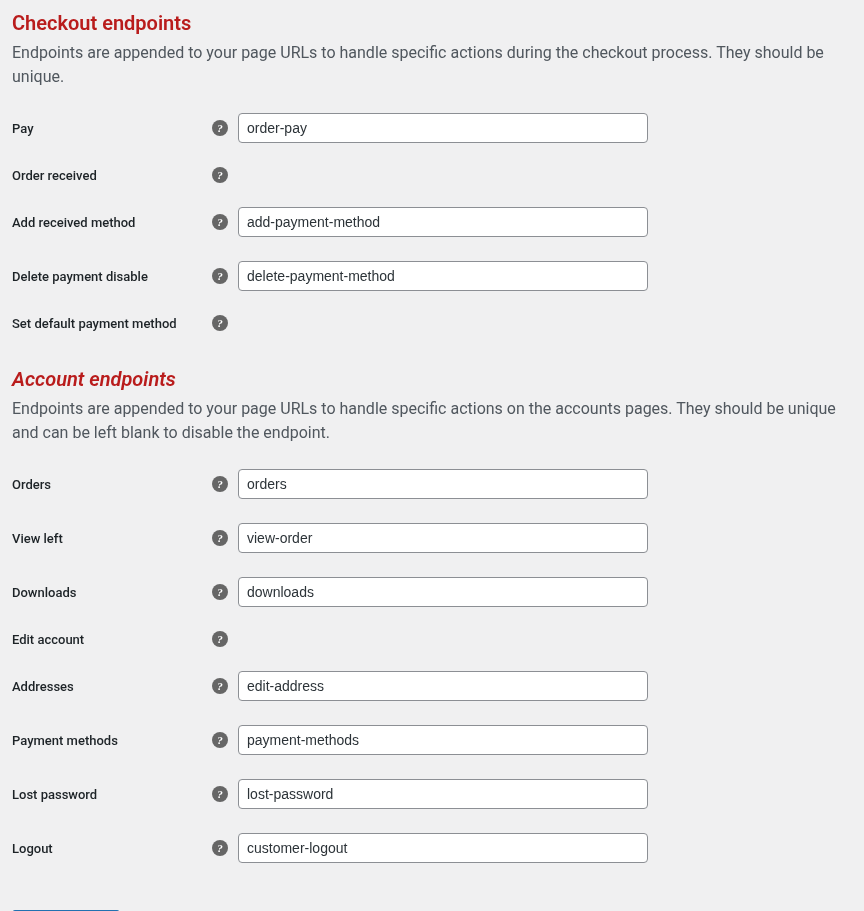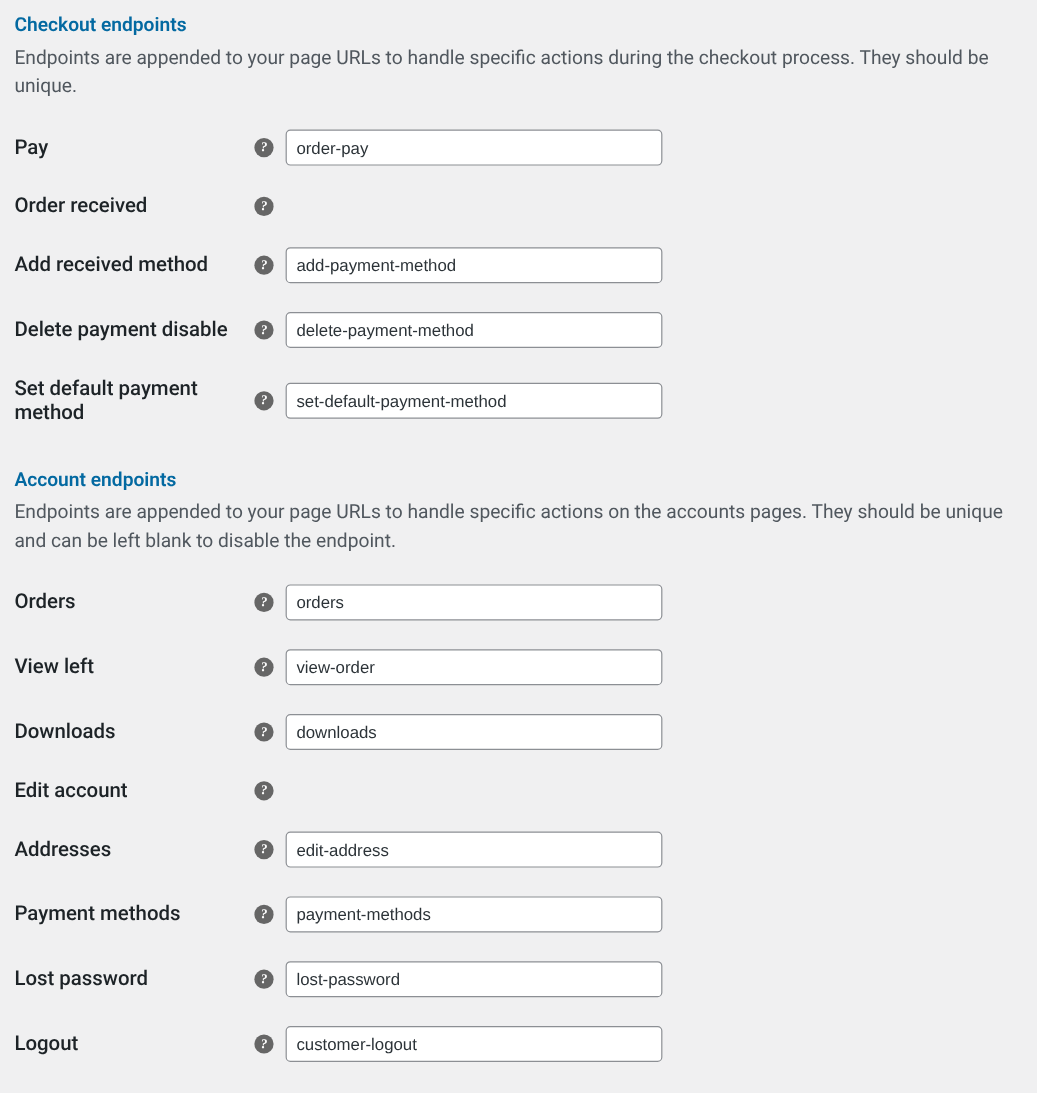--- a/index.html
+++ b/index.html
@@ -5,47 +5,48 @@
     * { box-sizing: border-box; margin: 0; padding: 0; }
     body {
       font-family: -apple-system, BlinkMacSystemFont, "Segoe UI", Roboto, Oxygen-Sans, Ubuntu, Cantarell, "Helvetica Neue", sans-serif;
       background: #f0f0f1;
       color: #1d2327;
       font-size: 13px;
       padding: 10px 12px 20px 12px;
       width: 864px;
     }
     h2.section-heading {
-      font-size: 16px;
+      font-size: 20px;
       font-weight: 600;
-      color: #0369a1;
+      color: #b91c1c;
       margin-top: 1px;
       margin-bottom: 6px;
     }
     h2.section-heading.second {
       margin-top: 36px;
+      font-style: italic;
     }
     p.section-desc {
       font-size: 16px;
       color: #50575e;
       margin-bottom: 22px;
       line-height: 1.5;
     }
     .form-row {
       display: flex;
       align-items: center;
       margin-bottom: 22px;
       padding-top: 2px;
     }
     .form-row:last-of-type {
       margin-bottom: 25px;
     }
     .form-label {
       width: 200px;
-      font-size: 17px;
+      font-size: 13px;
       font-weight: 500;
       color: #1d2327;
       flex-shrink: 0;
     }
     .help-icon {
       width: 16px;
       height: 16px;
       border-radius: 50%;
       background: #666;
       color: #fff;
@@ -55,21 +56,21 @@
       font-size: 11px;
       font-weight: bold;
       margin-right: 10px;
       flex-shrink: 0;
       cursor: help;
       line-height: 1;
       font-family: Georgia, serif;
       font-style: italic;
     }
     .form-input {
-      width: 314px;
+      width: 410px;
       height: 30px;
       padding: 0 8px;
       border: 1px solid #8c8f94;
       border-radius: 4px;
       background: #fff;
       font-size: 14px;
       color: #2c3338;
       line-height: 28px;
     }
     .save-button {
@@ -114,21 +115,20 @@
 
 <div class="form-row">
   <label class="form-label">Delete payment disable</label>
   <span class="help-icon">?</span>
   <input type="text" class="form-input" value="delete-payment-method" style="">
 </div>
 
 <div class="form-row">
   <label class="form-label">Set default payment method</label>
   <span class="help-icon">?</span>
-  <input type="text" class="form-input" value="set-default-payment-method" style="">
 </div>
 
 
 <h2 class="section-heading second">Account endpoints</h2>
 <p class="section-desc">Endpoints are appended to your page URLs to handle specific actions on the accounts pages. They should be unique and can be left blank to disable the endpoint.</p>
 
 <div class="form-row">
   <label class="form-label">Orders</label>
   <span class="help-icon">?</span>
   <input type="text" class="form-input" value="orders" style="">

